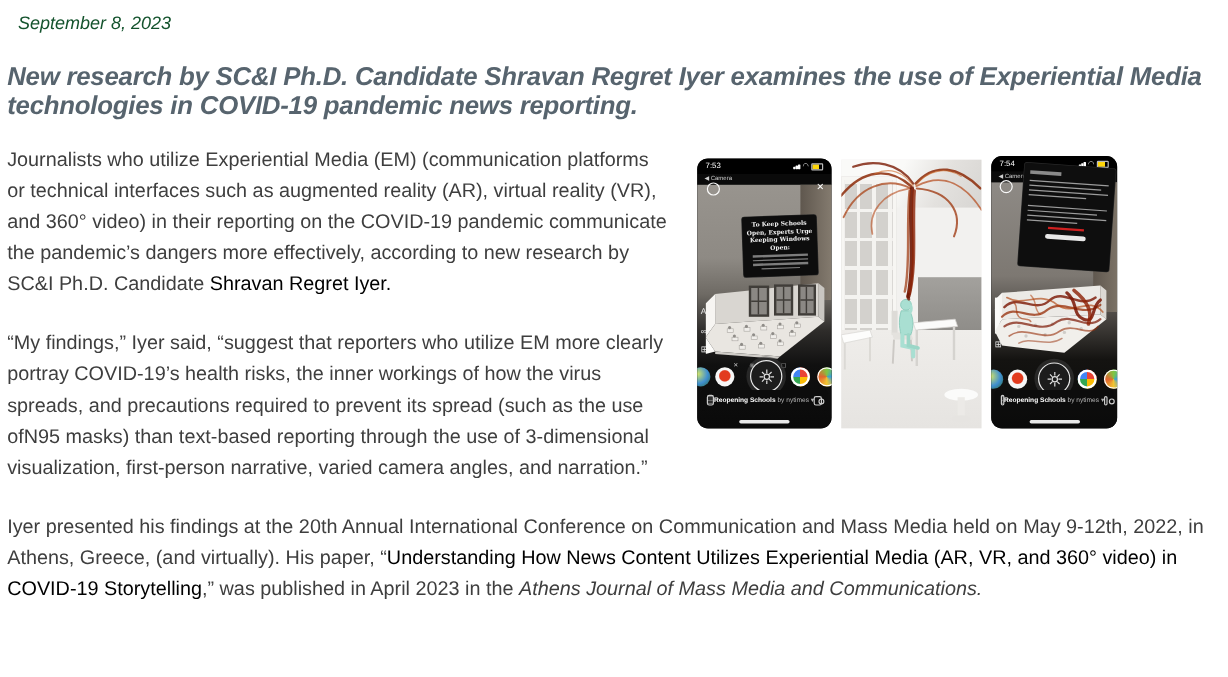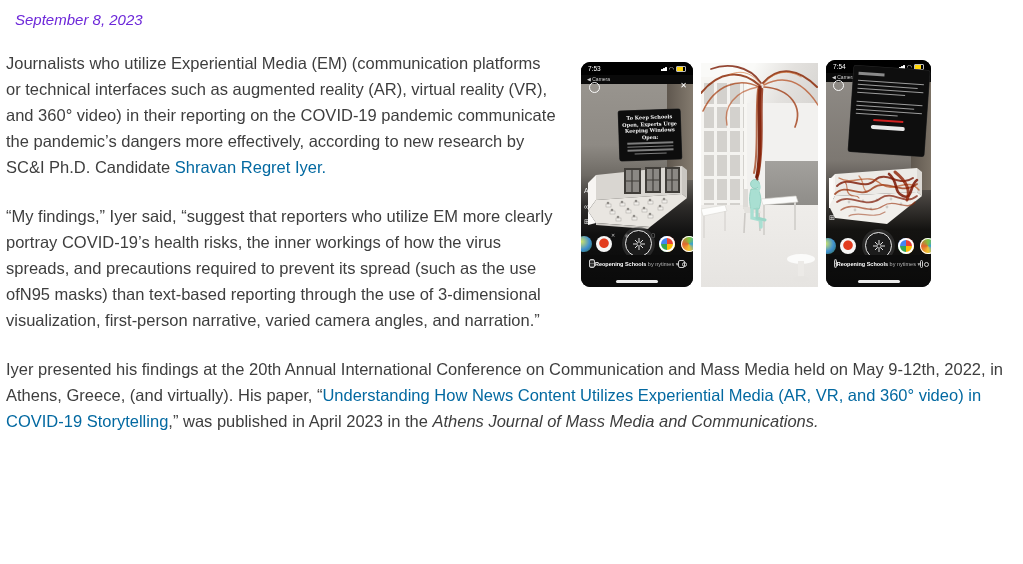--- a/index.html
+++ b/index.html
@@ -1,23 +1,23 @@
 <!DOCTYPE html>
 <html><head>
 <meta charset="utf-8">
 <style>
   html,body{margin:0;padding:0;background:#fff;}
   body{width:1023px;height:564px;overflow:hidden;font-family:"Liberation Sans","DejaVu Sans",sans-serif;}
   .page{padding:6px 8px 0 6px;}
-  .date{font-style:italic;font-size:15px;color:#6d28d9;margin:4px 0 0 9px;line-height:20px;}
+  .date{font-style:italic;font-size:15px;color:#14532d;margin:4px 0 0 9px;line-height:20px;}
   .headline{font-style:italic;font-weight:bold;font-size:21.5px;line-height:23.5px;color:#57646e;margin:23px 0 0 0;letter-spacing:-0.2px;}
   .content{margin-top:20px;font-size:16.5px;line-height:26px;color:#3e3e3e;}
   .content p{margin:0 0 23px 0;}
   .content p:last-child{margin-bottom:16px;}
-  a.link{color:#0369a1;text-decoration:none;}
+  a.link{color:#000000;text-decoration:none;}
   em.journal{font-style:italic;}
 
   
   .figure{float:right;width:354px;height:231px;margin:7px 80px 37px 18px;display:flex;gap:8px;align-items:flex-start;padding-left:4px;box-sizing:content-box;}
   .phone{position:relative;background:#0b0b0b;border-radius:9px;overflow:hidden;flex:none;}
   .phone.left{width:112px;height:225px;margin-top:5px;}
   .phone.right{width:105px;height:227px;margin-top:3px;}
   .sb{position:absolute;top:0;left:0;right:0;height:13px;background:#000;display:flex;justify-content:space-between;align-items:center;padding:0 7px;color:#fff;font-size:6.5px;}
   .sb .right{display:flex;align-items:center;gap:2px;}
   .sig{display:flex;align-items:flex-end;gap:0.5px;}
@@ -69,20 +69,21 @@
       #d3d1cd;border:3px solid #f7f6f3;box-sizing:border-box;}
   .mid .band{position:absolute;left:64px;top:98px;width:53px;height:44px;background:linear-gradient(180deg,#a3a19d,#8f8d89);}
   .mid .floor{position:absolute;left:0;bottom:0;right:0;height:82px;background:linear-gradient(180deg,#efedea,#e6e4e1);}
   .mid svg{position:absolute;left:0;top:0;}
 </style>
 </head>
 <body>
 
 <div class="page">
   <div class="date">September 8, 2023</div>
+  <h1 class="headline">New research by SC&amp;I Ph.D. Candidate Shravan Regret Iyer examines the use of Experiential Media technologies in COVID-19 pandemic news reporting.</h1>
 
   <div class="content">
 
     <div class="figure">
 
       <div class="phone left">
         <div class="sb">
           <span>7:53</span>
           <span class="right">
             <span class="sig">

